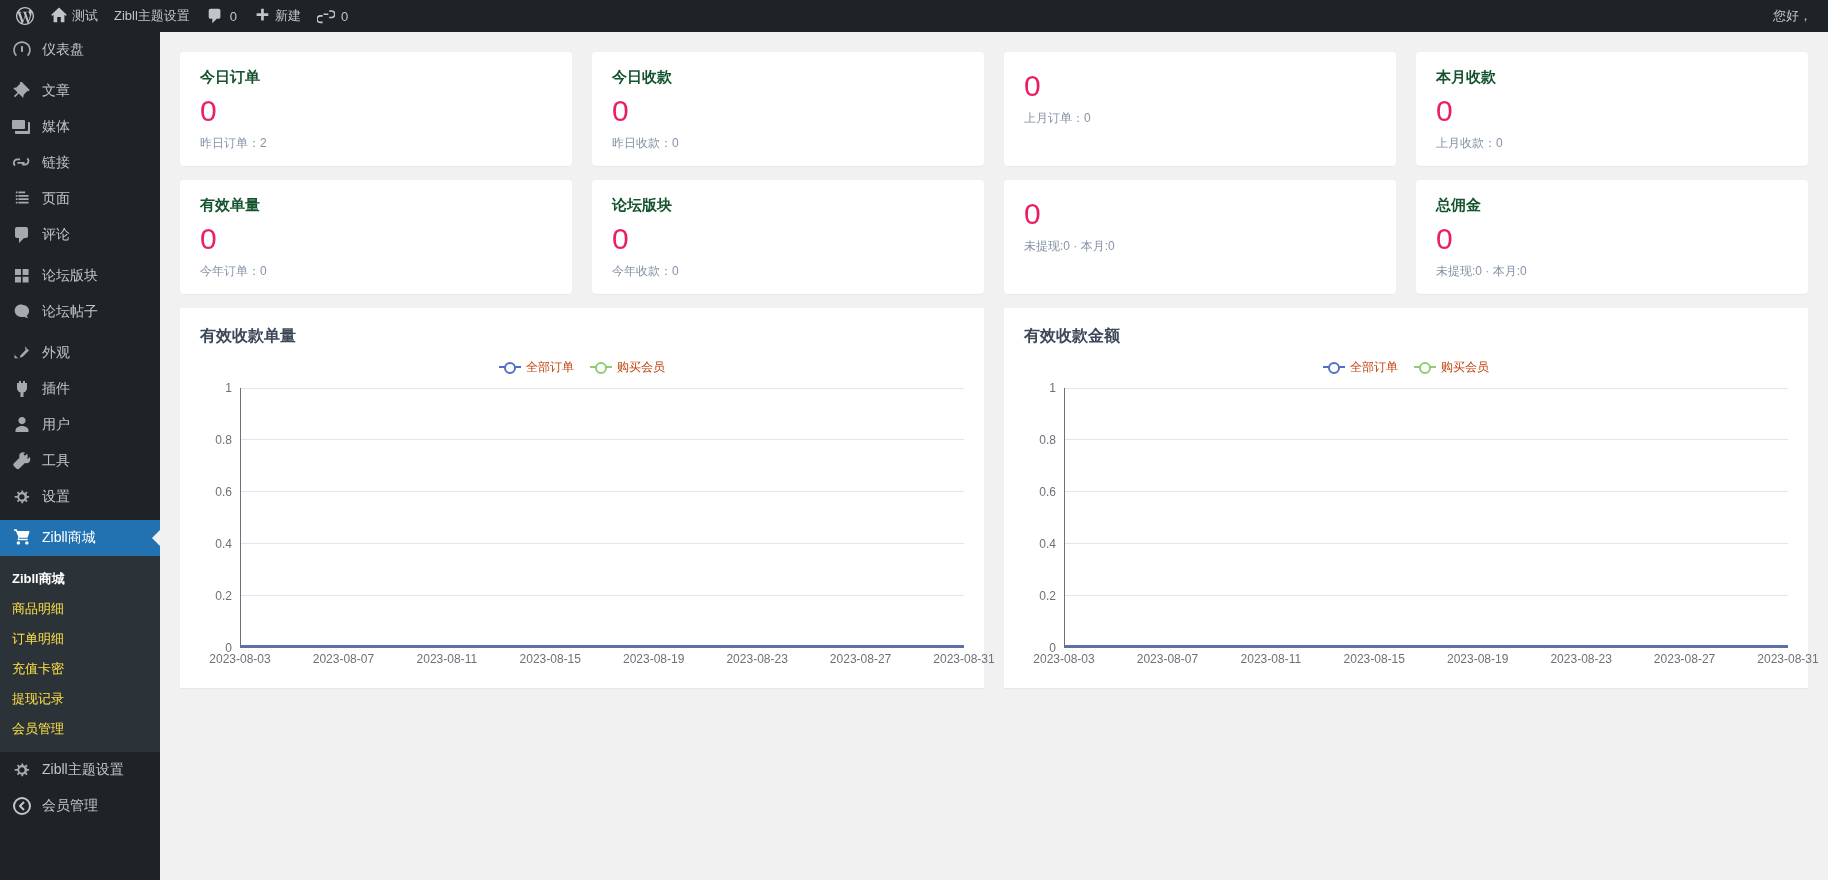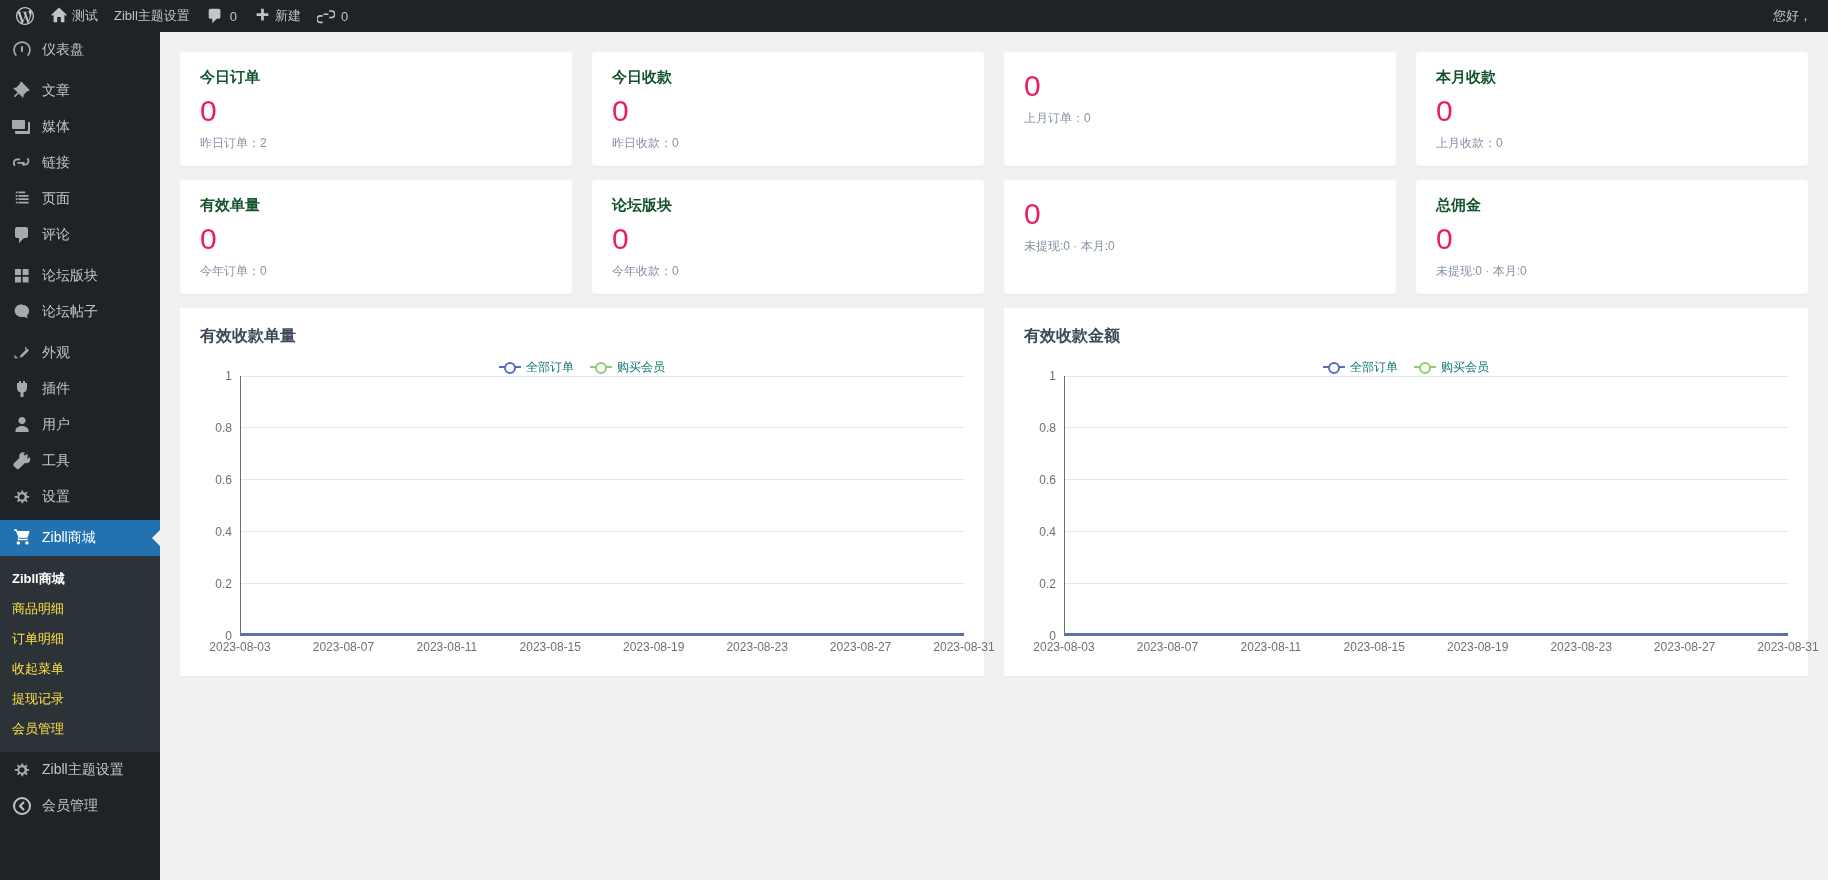--- a/index.html
+++ b/index.html
@@ -28,21 +28,21 @@
 .main { margin-left: 160px; margin-top: 32px; padding: 20px 20px 20px 20px; }
 .cards-row { display: flex; gap: 20px; margin-bottom: 14px; }
 .stat-card { flex: 1; background: #fff; border-radius: 4px; padding: 16px 20px 14px; box-shadow: 0 1px 1px rgba(0,0,0,.04); }
 .stat-title { font-size: 15px; color: #14532d; font-weight: 600; margin-bottom: 6px; font-family: Liberation Serif, serif; }
 .stat-value { font-size: 30px; color: #e91e63; font-weight: 400; line-height: 1.2; margin-bottom: 6px; }
 .stat-sub { font-size: 12px; color: #8492a6; }
 
 .charts-row { display: flex; gap: 20px; }
 .chart-card { flex: 1; background: #fff; border-radius: 0; padding: 18px 20px 20px; box-shadow: 0 1px 1px rgba(0,0,0,.04); }
 .chart-title { font-size: 16px; color: #3c4858; font-weight: 600; margin-bottom: 10px; }
-.chart-legend { text-align: center; font-size: 12px; color: #0f766e; margin-bottom: 0; }
+.chart-legend { text-align: center; font-size: 12px; color: #c2410c; margin-bottom: 12px; }
 .legend-item { display: inline-flex; align-items: center; gap: 5px; margin: 0 8px; }
 .legend-marker { display: inline-block; width: 22px; height: 0; border-top: 2px solid #5470c6; position: relative; }
 .legend-marker::after { content: ""; position: absolute; left: 50%; top: 50%; width: 8px; height: 8px; border: 2px solid #5470c6; border-radius: 50%; background: #fff; transform: translate(-50%, -50%); }
 .legend-marker.s2 { border-top-color: #91cc75; }
 .legend-marker.s2::after { border-color: #91cc75; }
 
 .chart-area { position: relative; padding-left: 40px; height: 280px; }
 .y-axis { position: absolute; left: 0; top: 0; bottom: 20px; width: 36px; }
 .y-tick { position: absolute; right: 4px; font-size: 12px; color: #6e7079; transform: translateY(-50%); }
 .plot { position: absolute; left: 40px; right: 0; top: 0; bottom: 20px; border-left: 1px solid #6e7079; border-bottom: 1px solid #6e7079; }
@@ -178,21 +178,21 @@
   <div class="menu-item current">
     <svg viewBox="0 0 20 20">
         <path d="M6 18c-1.1 0-2-.9-2-2s.9-2 2-2 2 .9 2 2-.9 2-2 2zm10 0c-1.1 0-2-.9-2-2s.9-2 2-2 2 .9 2 2-.9 2-2 2zM6.2 13c-.7 0-1.2-.6-1-1.3L6 9 3 2H1V0h3l1 2h13c.7 0 1.2.7 1 1.4l-2 6c-.1.4-.5.6-.9.6H7l-.5 1H17v2H6.2z" transform="scale(0.85) translate(1.5,1.5)"></path>
       </svg>
     <span>Zibll商城</span>
   </div>
   <div class="submenu">
     <div class="submenu-item current">Zibll商城</div>
     <div class="submenu-item">商品明细</div>
     <div class="submenu-item">订单明细</div>
-    <div class="submenu-item">收起菜单</div>
+    <div class="submenu-item">充值卡密</div>
     <div class="submenu-item">提现记录</div>
     <div class="submenu-item">会员管理</div>
   </div>
   <div class="menu-item">
     <svg viewBox="0 0 20 20">
         <path d="M18 12h-2.2c-.2.7-.5 1.4-1 2l1.6 1.6-1.4 1.4L13.4 15.4c-.6.5-1.3.8-2 1V18h-2v-1.6c-.7-.2-1.4-.5-2-1L5.8 17 4.4 15.6 6 14c-.5-.6-.8-1.3-1-2H2v-2h3c.2-.7.5-1.4 1-2L4.4 6.4 5.8 5 7.4 6.6c.6-.5 1.3-.8 2-1V4h2v1.6c.7.2 1.4.5 2 1L15 5l1.4 1.4L14.8 8c.5.6.8 1.3 1 2H18v2zm-8 2c1.7 0 3-1.3 3-3s-1.3-3-3-3-3 1.3-3 3 1.3 3 3 3z" transform="scale(0.9) translate(1,0)"></path>
       </svg>
     <span>Zibll主题设置</span>
   </div>
   <div class="menu-item">

